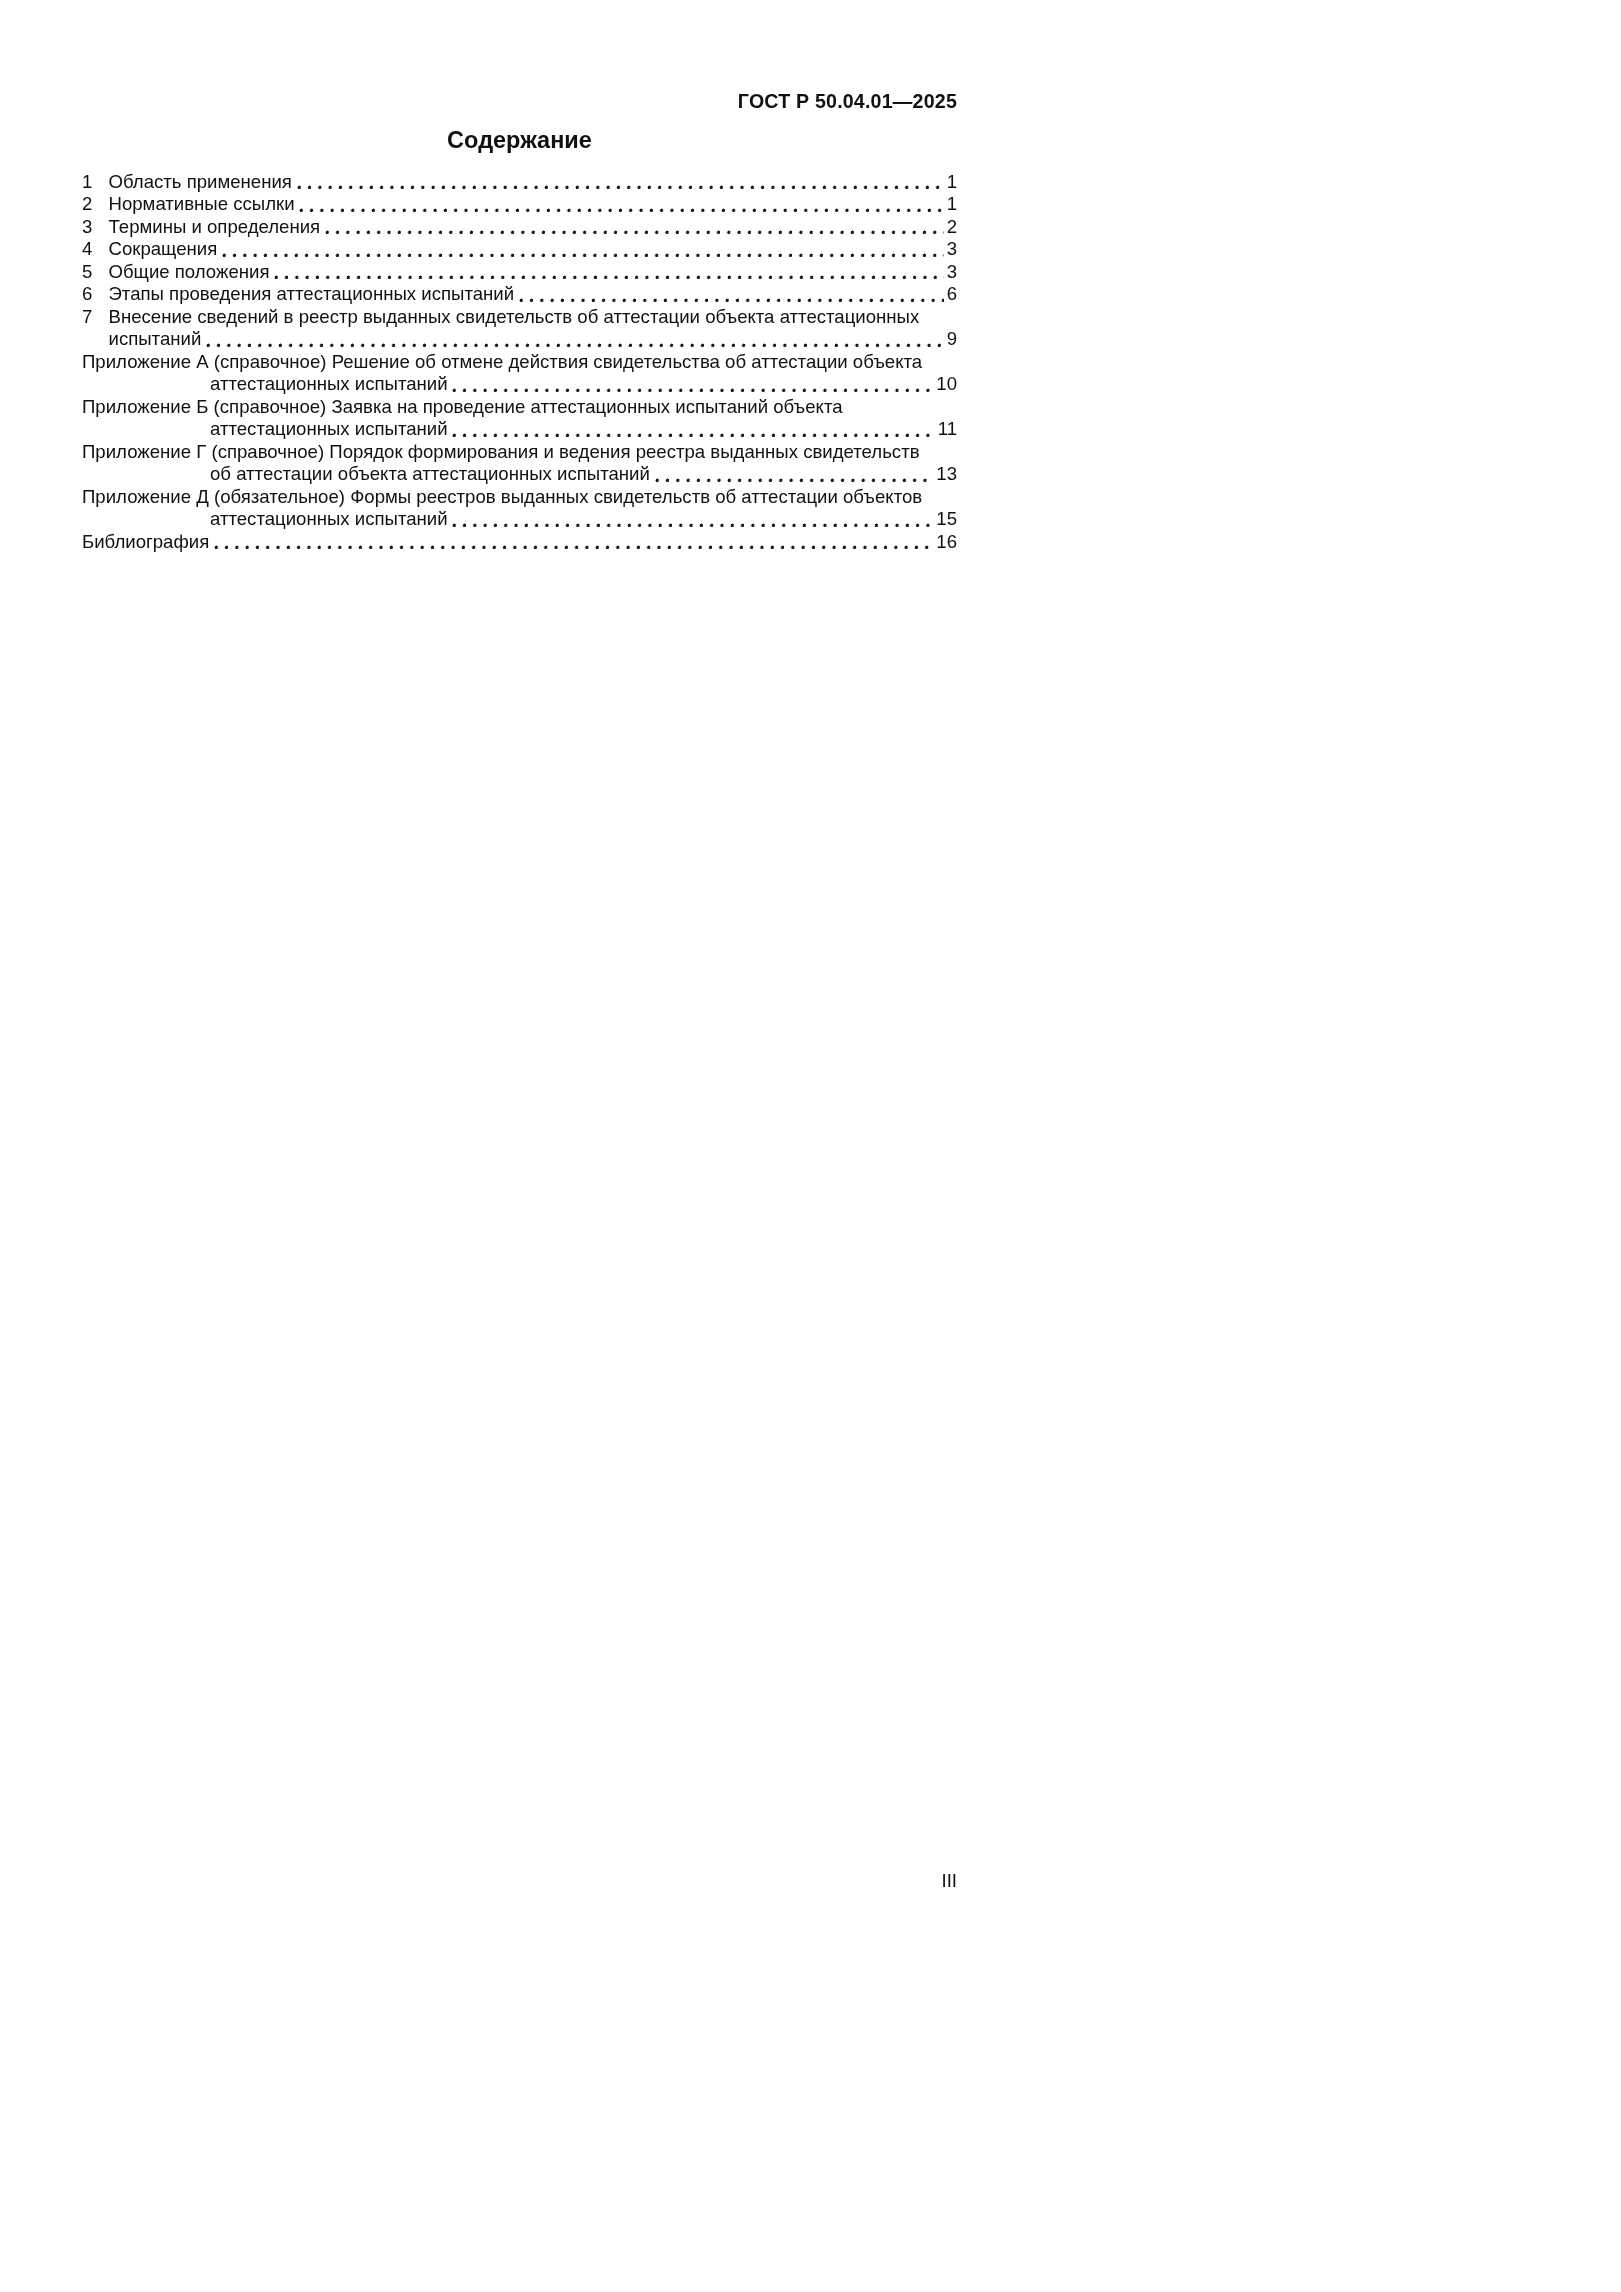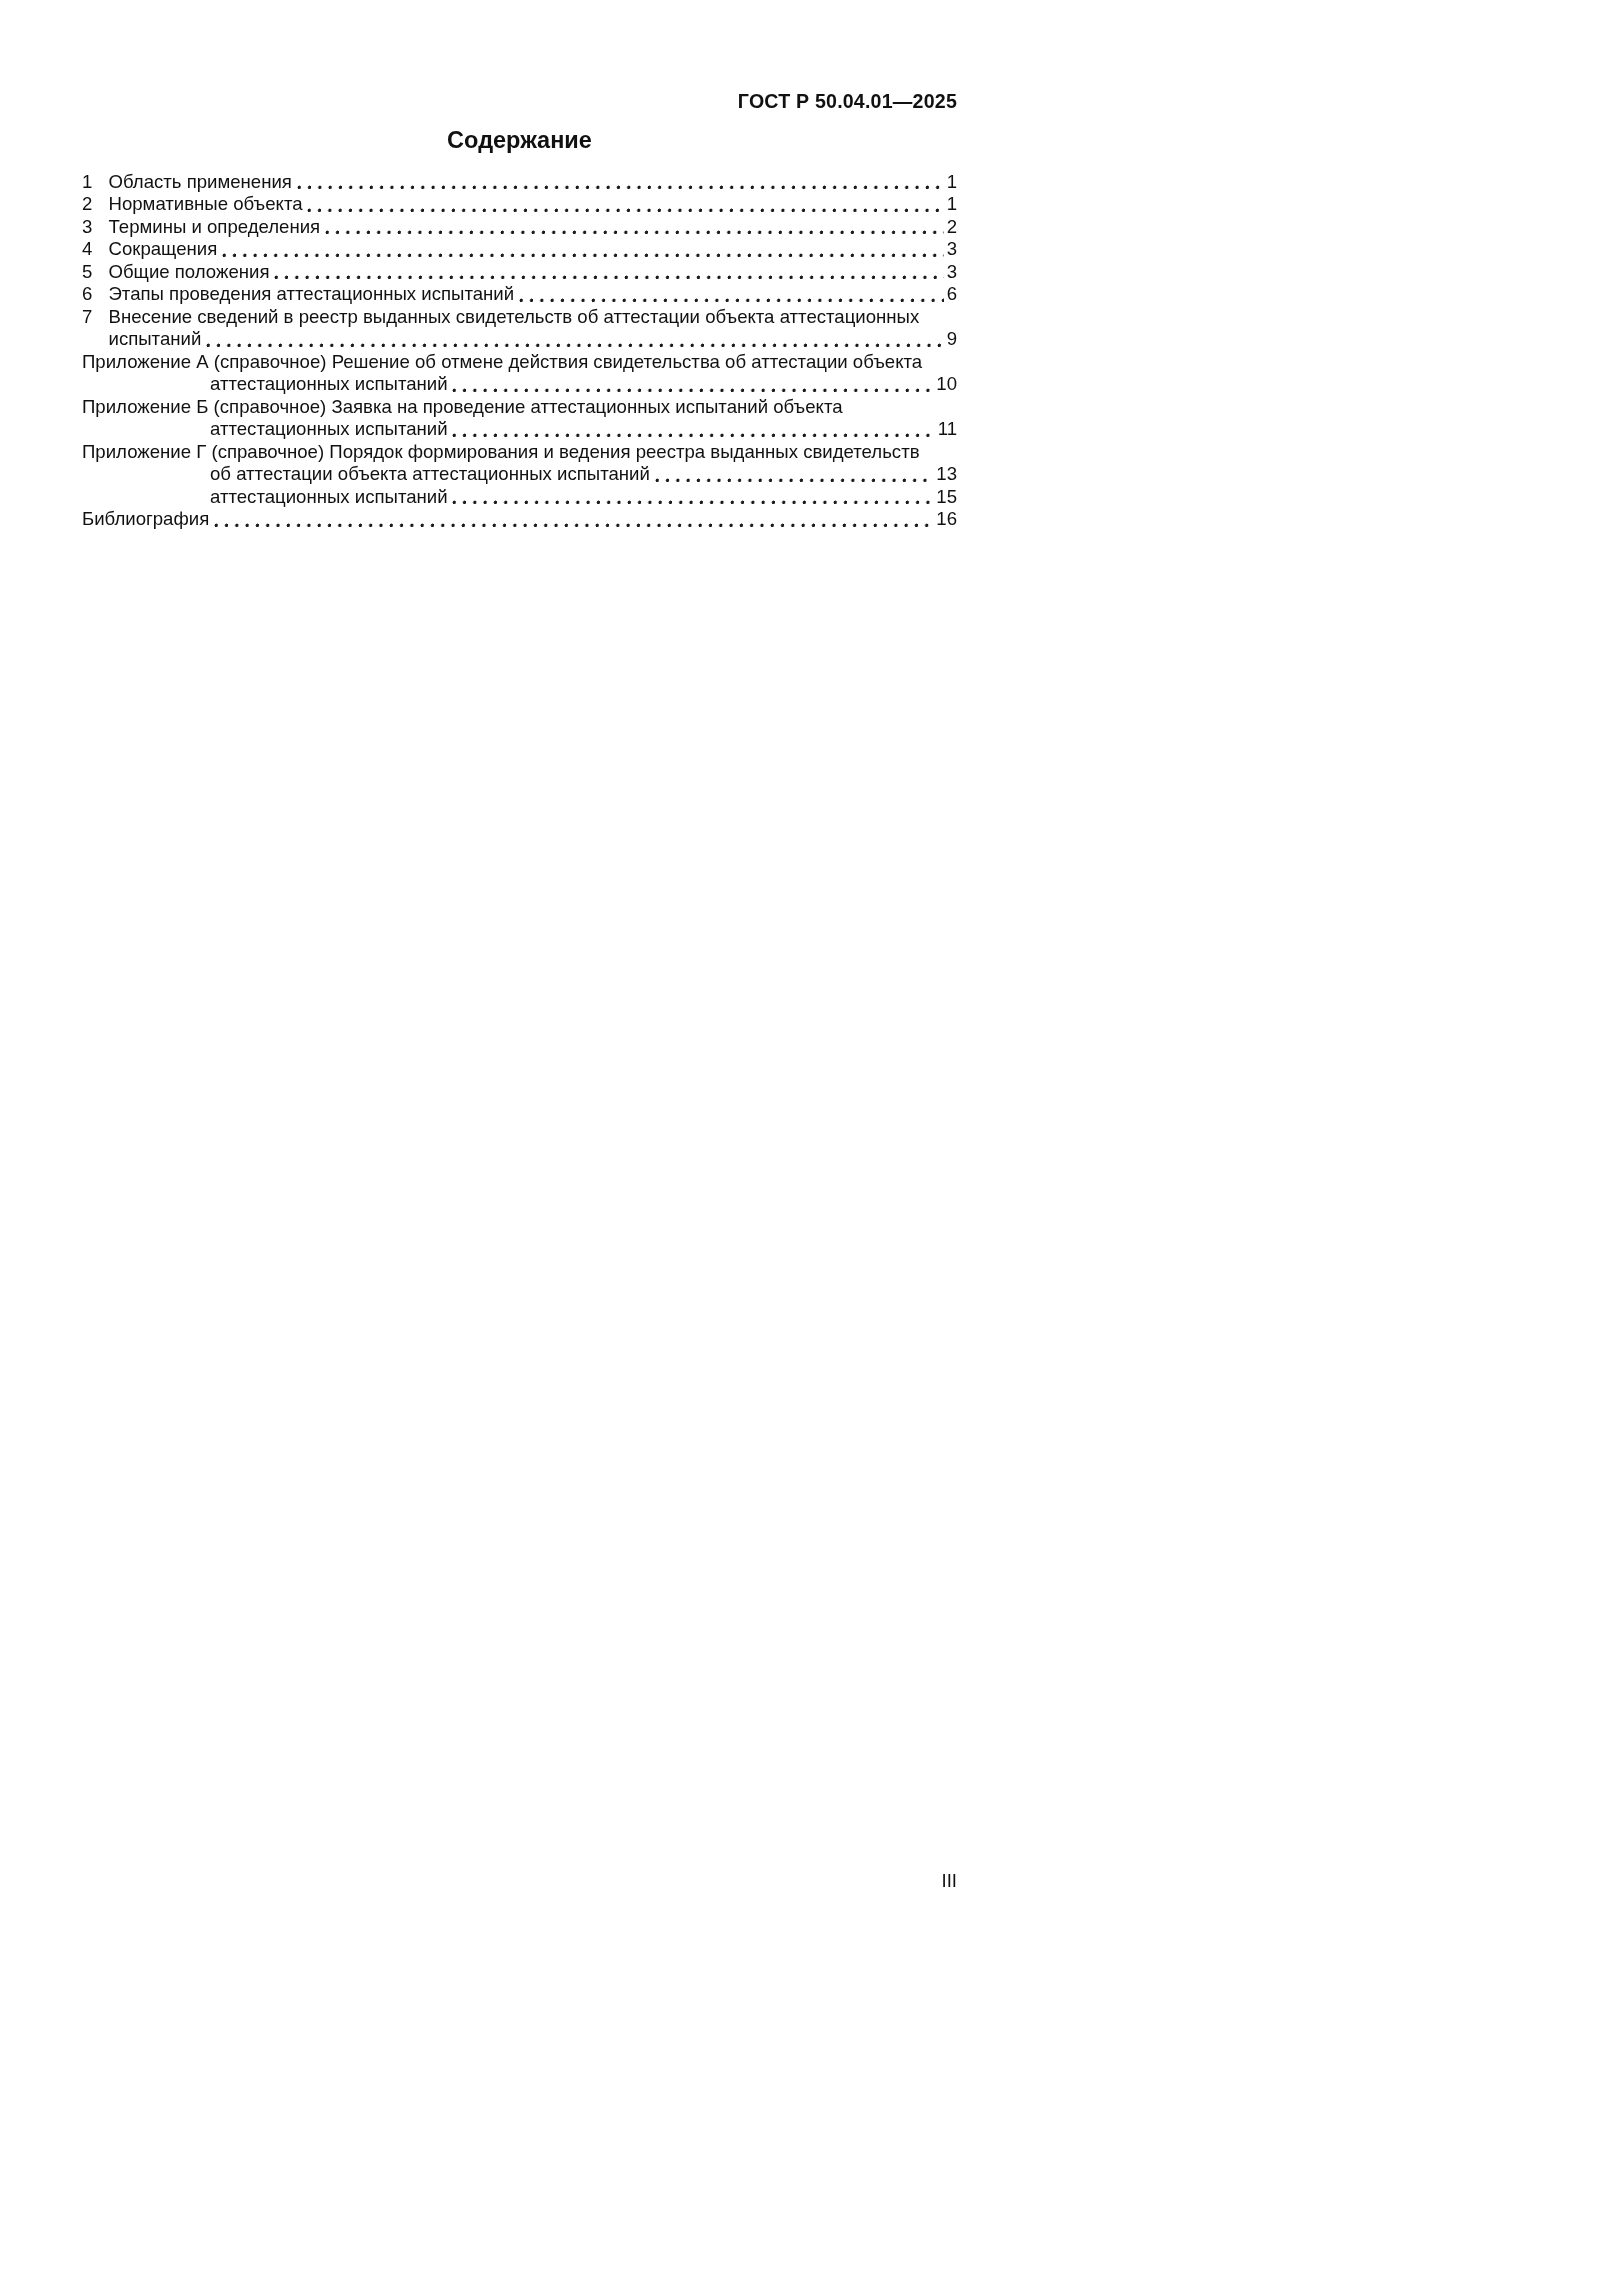--- a/index.html
+++ b/index.html
@@ -94,21 +94,21 @@
           <div class="toc-line toc-line-last">
             <span class="toc-num">1</span>
             <span class="toc-text">Область применения</span>
             <span class="toc-leader"></span>
             <span class="toc-page">1</span>
           </div>
         </div>
         <div class="toc-entry">
           <div class="toc-line toc-line-last">
             <span class="toc-num">2</span>
-            <span class="toc-text">Нормативные объекта</span>
+            <span class="toc-text">Нормативные ссылки</span>
             <span class="toc-leader"></span>
             <span class="toc-page">1</span>
           </div>
         </div>
         <div class="toc-entry">
           <div class="toc-line toc-line-last">
             <span class="toc-num">3</span>
             <span class="toc-text">Термины и определения</span>
             <span class="toc-leader"></span>
             <span class="toc-page">2</span>
@@ -164,20 +164,21 @@
         </div>
         <div class="toc-entry">
           <div class="toc-line"><span class="toc-text">Приложение Г (справочное) Порядок формирования и ведения реестра выданных свидетельств</span></div>
           <div class="toc-line toc-line-last" style="padding-left: 128px;">
             <span class="toc-text">об аттестации объекта аттестационных испытаний</span>
             <span class="toc-leader"></span>
             <span class="toc-page">13</span>
           </div>
         </div>
         <div class="toc-entry">
+          <div class="toc-line"><span class="toc-text">Приложение Д (обязательное) Формы реестров выданных свидетельств об аттестации объектов</span></div>
           <div class="toc-line toc-line-last" style="padding-left: 128px;">
             <span class="toc-text">аттестационных испытаний</span>
             <span class="toc-leader"></span>
             <span class="toc-page">15</span>
           </div>
         </div>
         <div class="toc-entry">
           <div class="toc-line toc-line-last">
             <span class="toc-text">Библиография</span>
             <span class="toc-leader"></span>

